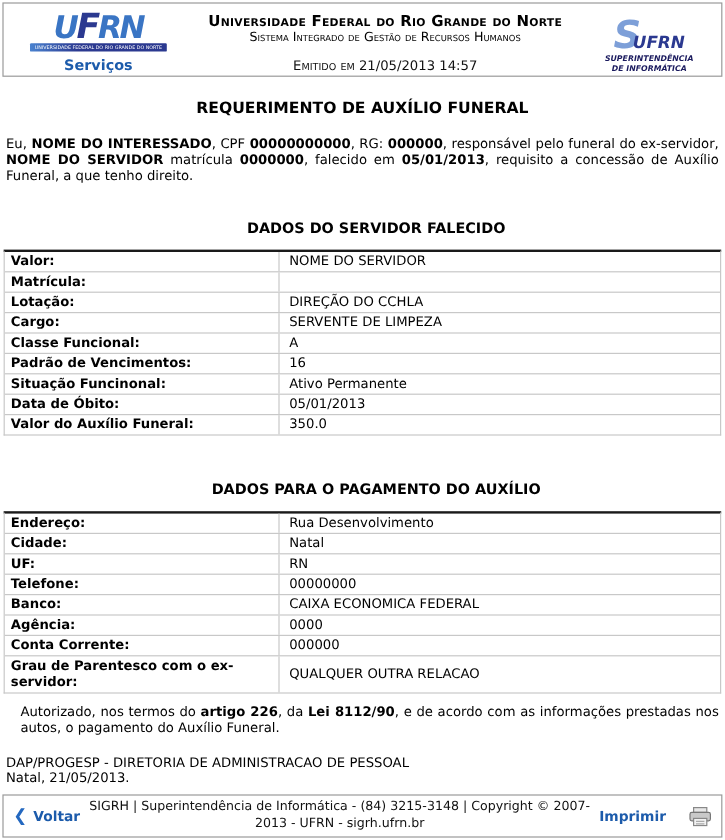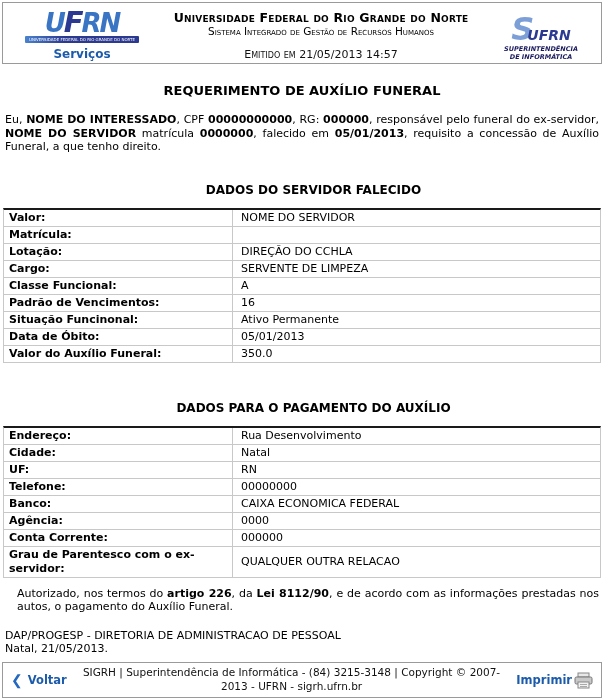--- a/index.html
+++ b/index.html
@@ -59,21 +59,21 @@
 
   
   .footer-box {
     margin:2px; margin-top:auto; border:1px solid #9a9a9a;
     display:flex; align-items:center; padding:2px 8px; height:36px; flex-shrink:0;
   }
   .back-link { color:#1c5bab; font-weight:bold; font-size:11.5px; display:flex; align-items:center; gap:5px; cursor:pointer; white-space:nowrap; }
   .chevron { font-size:14px; color:#2468c0; font-weight:bold; line-height:1; }
   .footer-info { flex:1; text-align:center; font-size:10.5px; line-height:1.3; color:#111; padding:0 4px; }
   .footer-info .inner { max-width:452px; margin:0 auto; }
-  .print-link { color:#1c5bab; font-weight:bold; font-size:11.5px; display:flex; align-items:center; gap:2px; cursor:pointer; white-space:nowrap; }
+  .print-link { color:#1c5bab; font-weight:bold; font-size:11.5px; display:flex; align-items:center; gap:19px; cursor:pointer; white-space:nowrap; }
   .printer-svg { display:block; }
 </style>
 </head>
 <body>
 
 <div class="header-box">
   <div class="logo-left">
     <div class="ufrn-word"><span class="ufrn-u">U</span><span class="ufrn-f">F</span><span class="ufrn-rn">RN</span></div>
     <div class="ufrn-strip">UNIVERSIDADE FEDERAL DO RIO GRANDE DO NORTE</div>
     <div class="servicos">Serviços</div>

